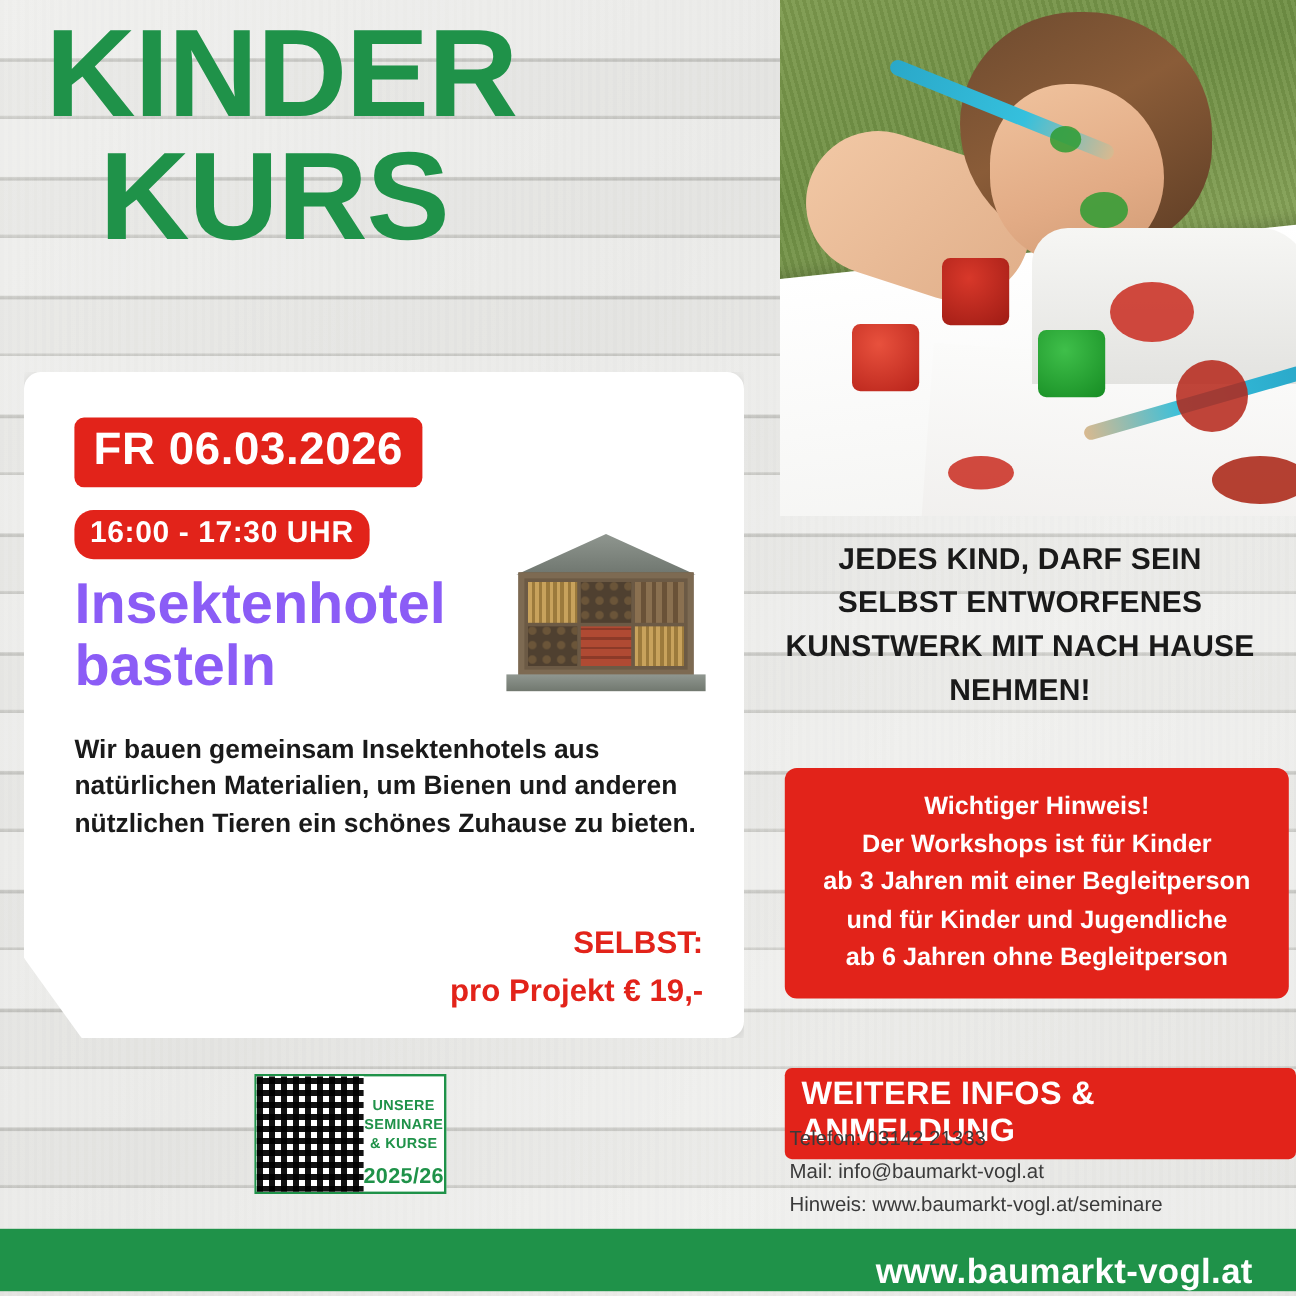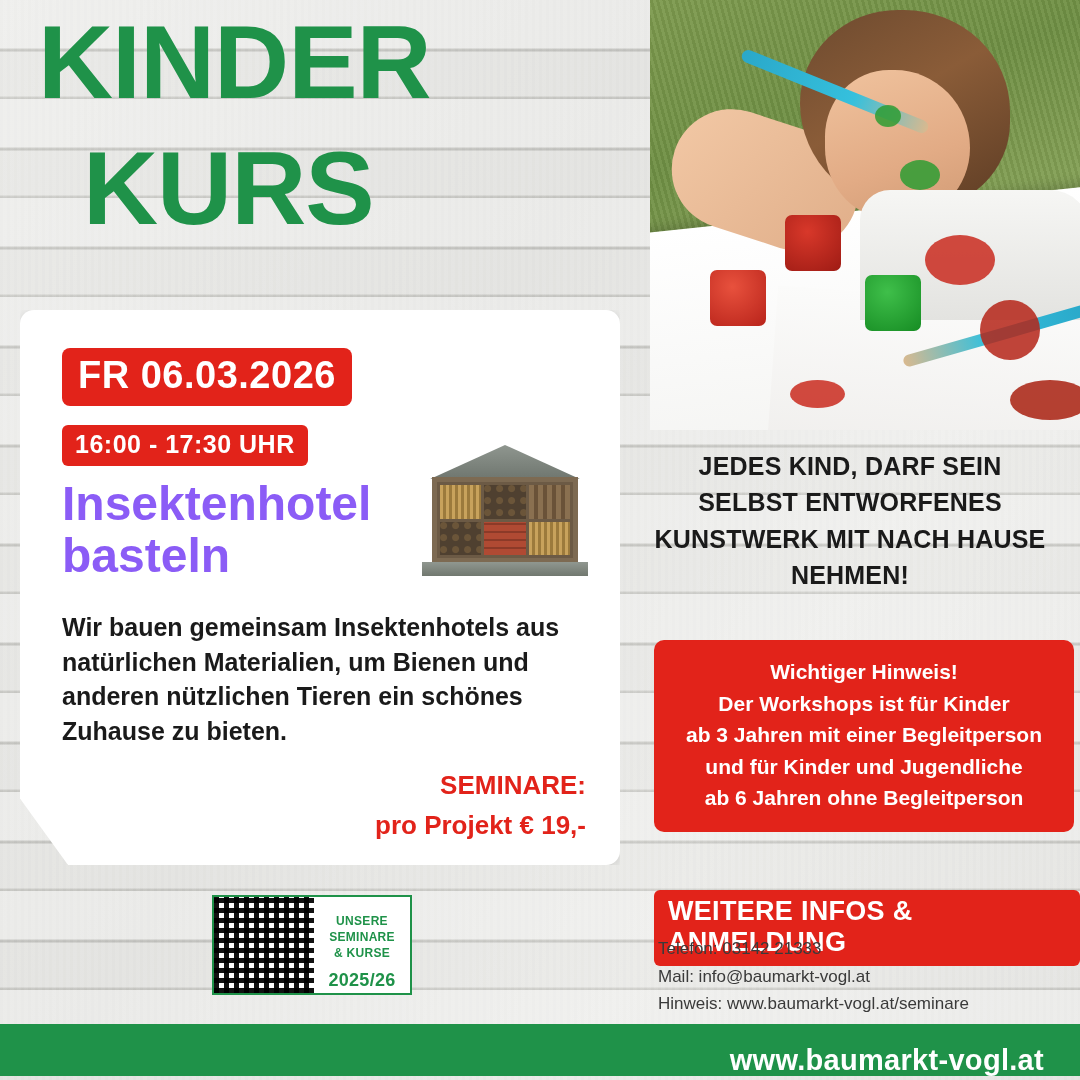--- a/index.html
+++ b/index.html
@@ -124,21 +124,21 @@
   .headline {
     position: absolute;
     left: 38px; top: 12px;
     color: #1f9249;
     font-weight: 900;
     font-size: 104px;
     line-height: 0.98;
     letter-spacing: -1px;
     font-family: "Liberation Sans", sans-serif;
   }
-  .headline .l2 { margin-left: 45px; margin-top: 24px; }
+  .headline .l2 { margin-left: 45px; }
 
   
   .card {
     position: absolute;
     left: 20px; top: 310px;
     width: 600px; height: 555px;
     background: #ffffff;
     border-radius: 14px;
     box-shadow: 0 2px 10px rgba(0,0,0,0.12);
     clip-path: polygon(0 0, 100% 0, 100% 100%, 8% 100%, 0 88%);
@@ -156,39 +156,39 @@
     letter-spacing: 0.5px;
   }
   .time-badge {
     position: absolute;
     left: 42px; top: 115px;
     background: #e2231a;
     color: #fff;
     font-weight: 800;
     font-size: 25px;
     padding: 5px 13px 7px 13px;
-    border-radius: 6px;
+    border-radius: 16px;
     letter-spacing: 0.5px;
   }
   .course-title {
     position: absolute;
     left: 42px; top: 168px;
     color: #8b5cf6;
     font-weight: 900;
     font-size: 48px;
     line-height: 1.08;
     max-width: 360px;
   }
   .course-desc {
     position: absolute;
     left: 42px; top: 300px;
     width: 520px;
     color: #1a1a1a;
     font-weight: 700;
-    font-size: 25px;
+    font-size: 22px;
     line-height: 1.38;
   }
   .fee {
     position: absolute;
     right: 34px; top: 455px;
     text-align: right;
     color: #e2231a;
     font-weight: 800;
     font-size: 26px;
     line-height: 1.55;
@@ -251,21 +251,21 @@
     text-align: center;
     font-weight: 800;
     font-size: 21px;
     line-height: 1.5;
   }
 
   
   .qr-block {
     position: absolute;
     left: 212px; top: 895px;
-    width: 200px; height: 100px;
+    width: 160px; height: 100px;
     display: flex;
     border: 2px solid #1f9249;
     background: #fff;
   }
   .qr {
     width: 100px; height: 96px;
     background-color:#fff;
     background-image:
       repeating-linear-gradient(90deg,#111 0 5px, #fff 5px 10px),
       repeating-linear-gradient(0deg,#111 0 5px, #fff 5px 10px);
@@ -365,21 +365,21 @@
         <div class="cell wood"></div>
         <div class="cell cones"></div>
         <div class="cell brick"></div>
         <div class="cell straw"></div>
       </div>
       <div class="base"></div>
     </div>
 
     <div class="course-desc">Wir bauen gemeinsam Insektenhotels aus natürlichen Materialien, um Bienen und anderen nützlichen Tieren ein  schönes Zuhause zu bieten.</div>
     <div class="fee">
-      <div>SEMINARE:</div>
+      <div>SELBST:</div>
       <div>pro Projekt € 19,-</div>
     </div>
   </div>
 
   <div class="right-claim">JEDES KIND, DARF SEIN SELBST ENTWORFENES KUNSTWERK MIT NACH HAUSE NEHMEN!</div>
 
   <div class="notice">
     <div>Wichtiger Hinweis!</div>
     <div>Der Workshops ist für Kinder</div>
     <div>ab 3 Jahren mit einer Begleitperson</div>

